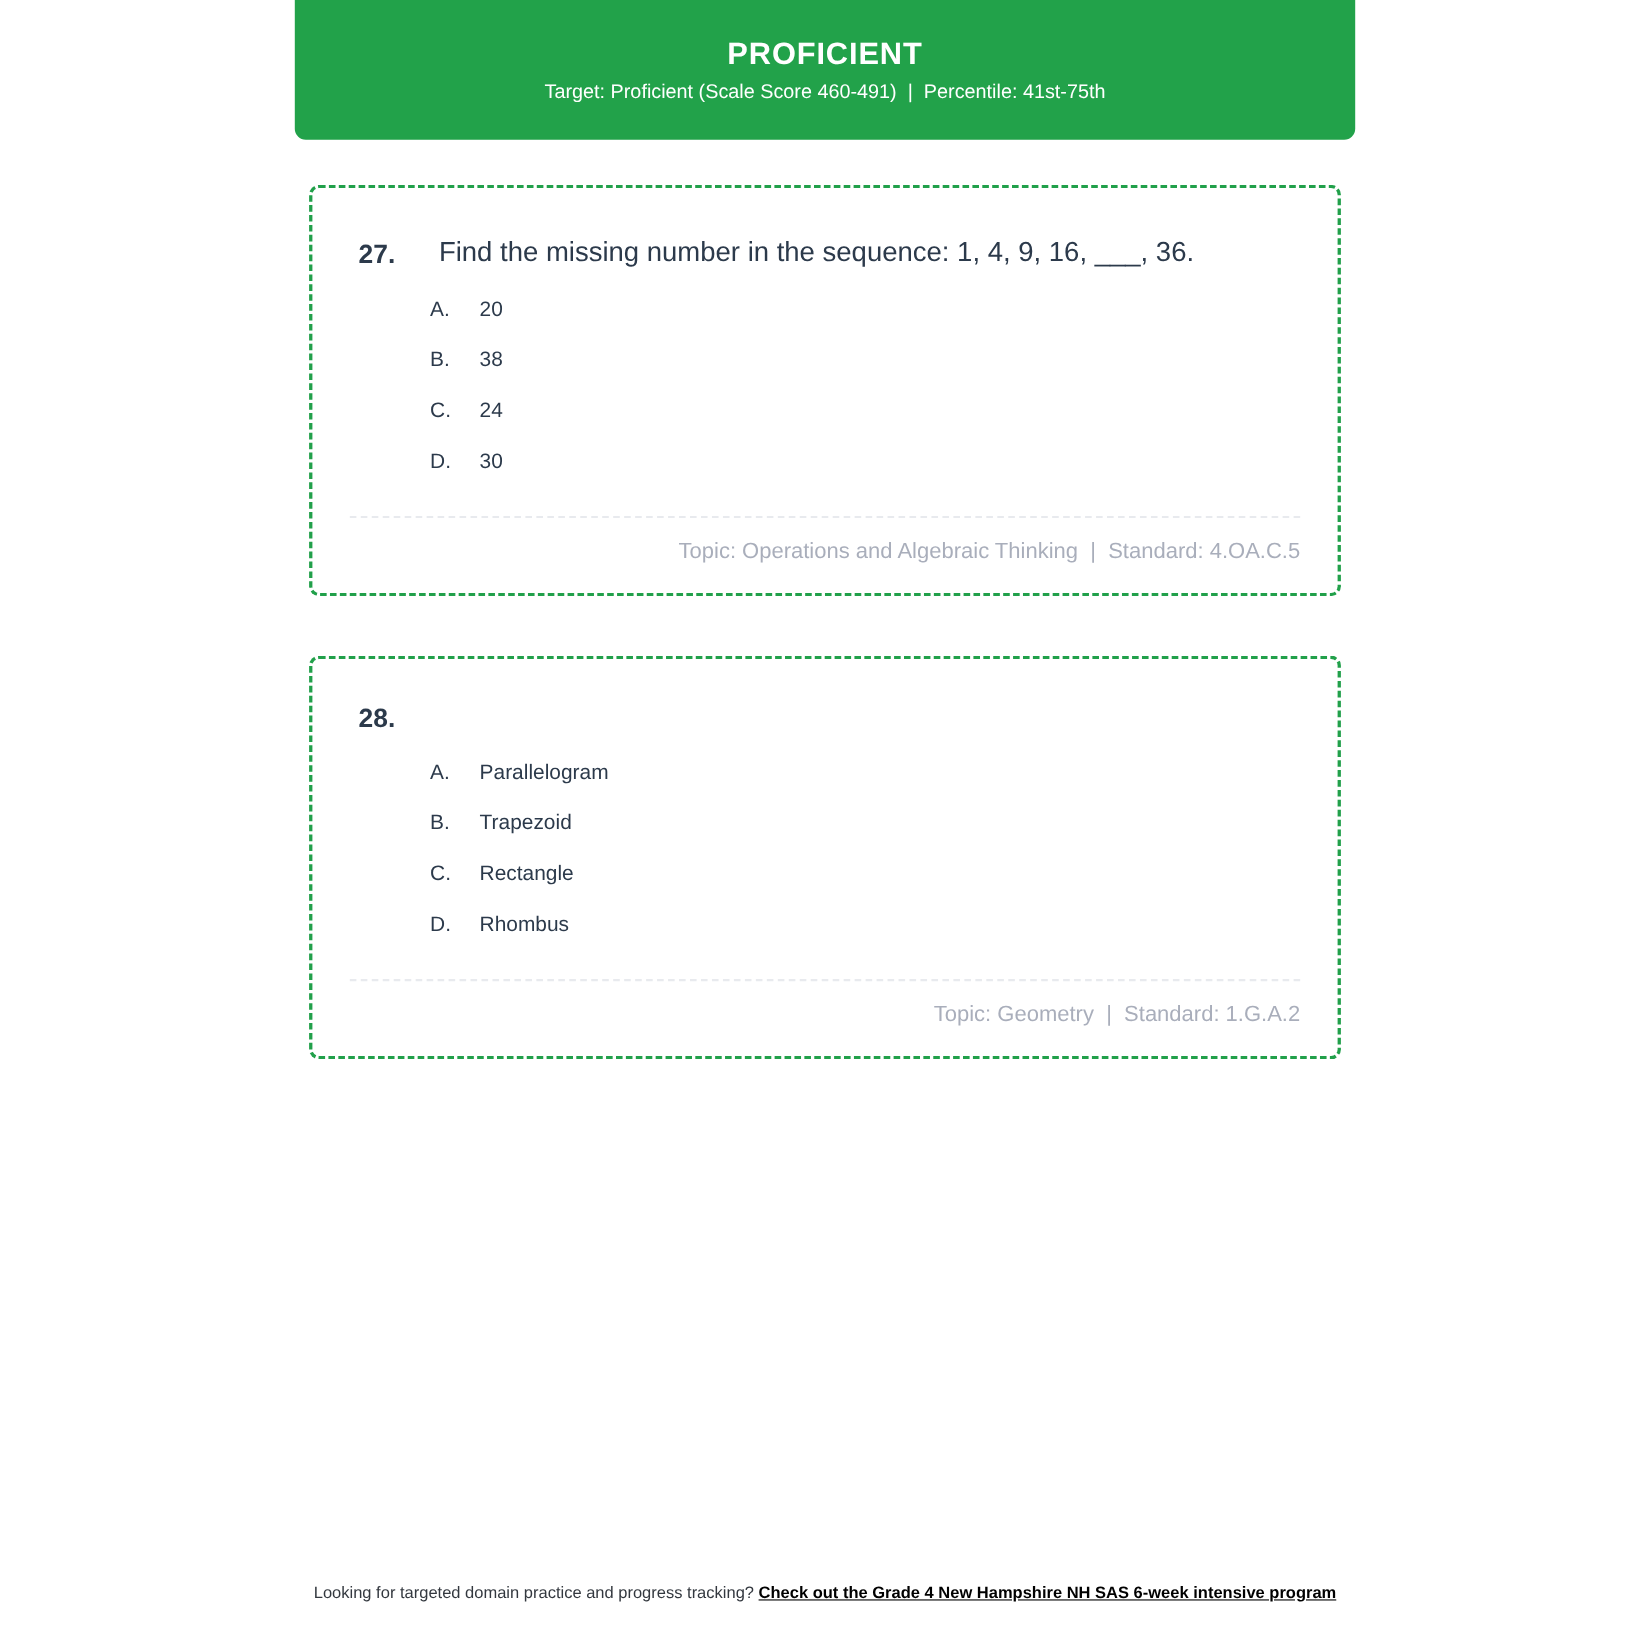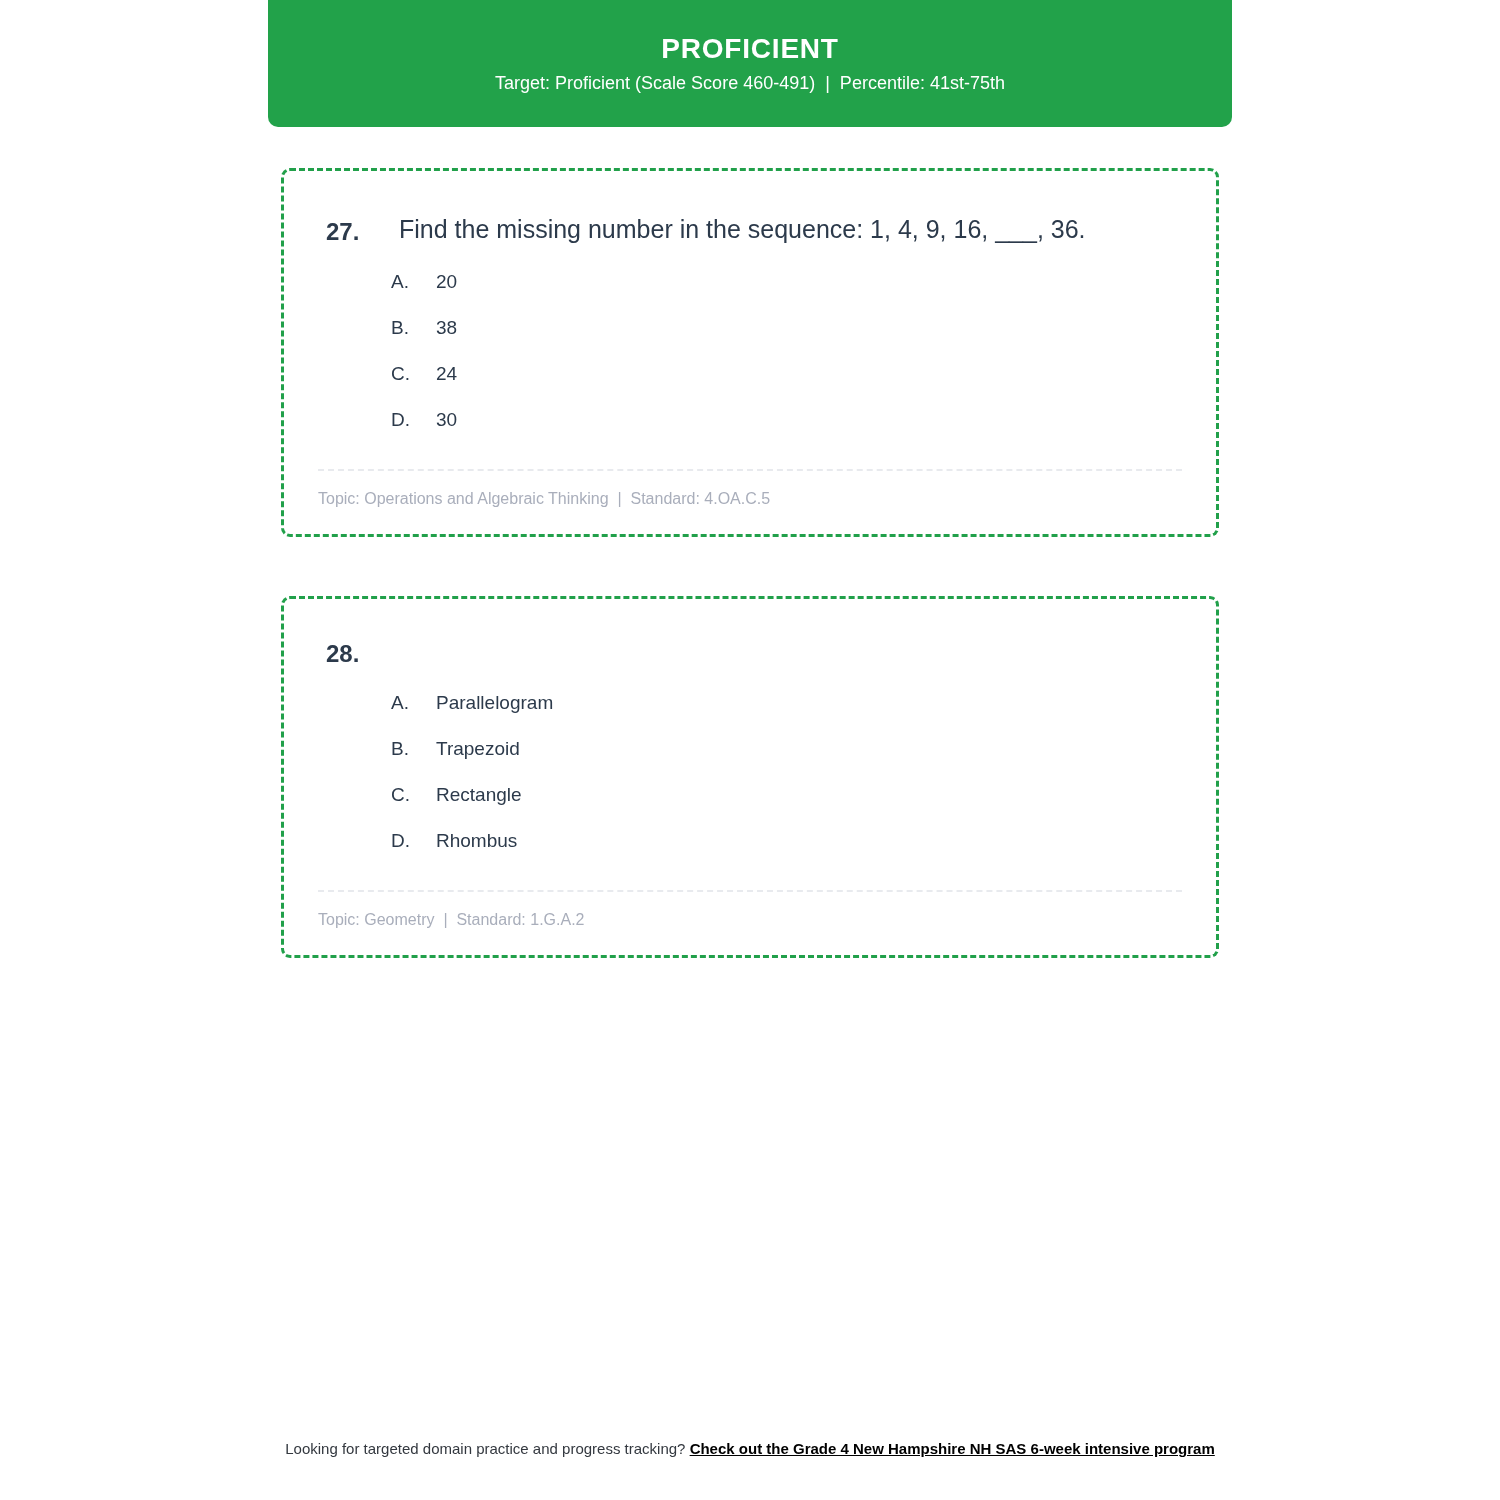--- a/index.html
+++ b/index.html
@@ -107,22 +107,22 @@
     font-size: 19px;
     color: #2c3a4b;
   }
 
   .qmeta-sep {
     margin-top: 14px;
     border-top: 2px dashed #e8eaee;
   }
 
   .qmeta {
-    text-align: left;
-    font-size: 16px;
+    text-align: right;
+    font-size: 20px;
     color: #a9aebb;
     padding-top: 19px;
     padding-bottom: 8px;
     white-space: pre;
   }
 
   
   .footer {
     position: absolute;
     left: 270px;

